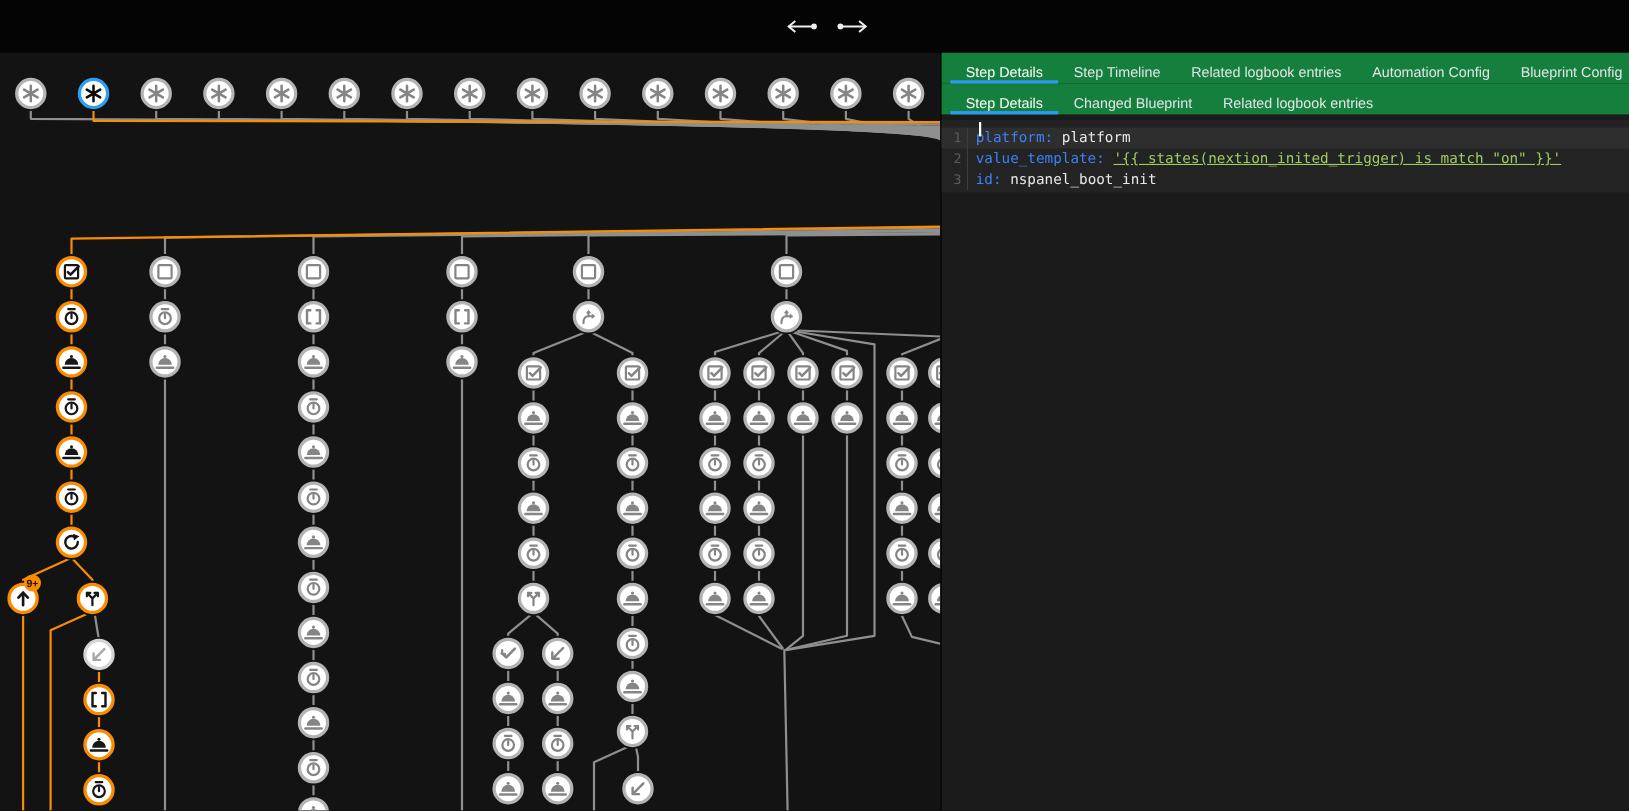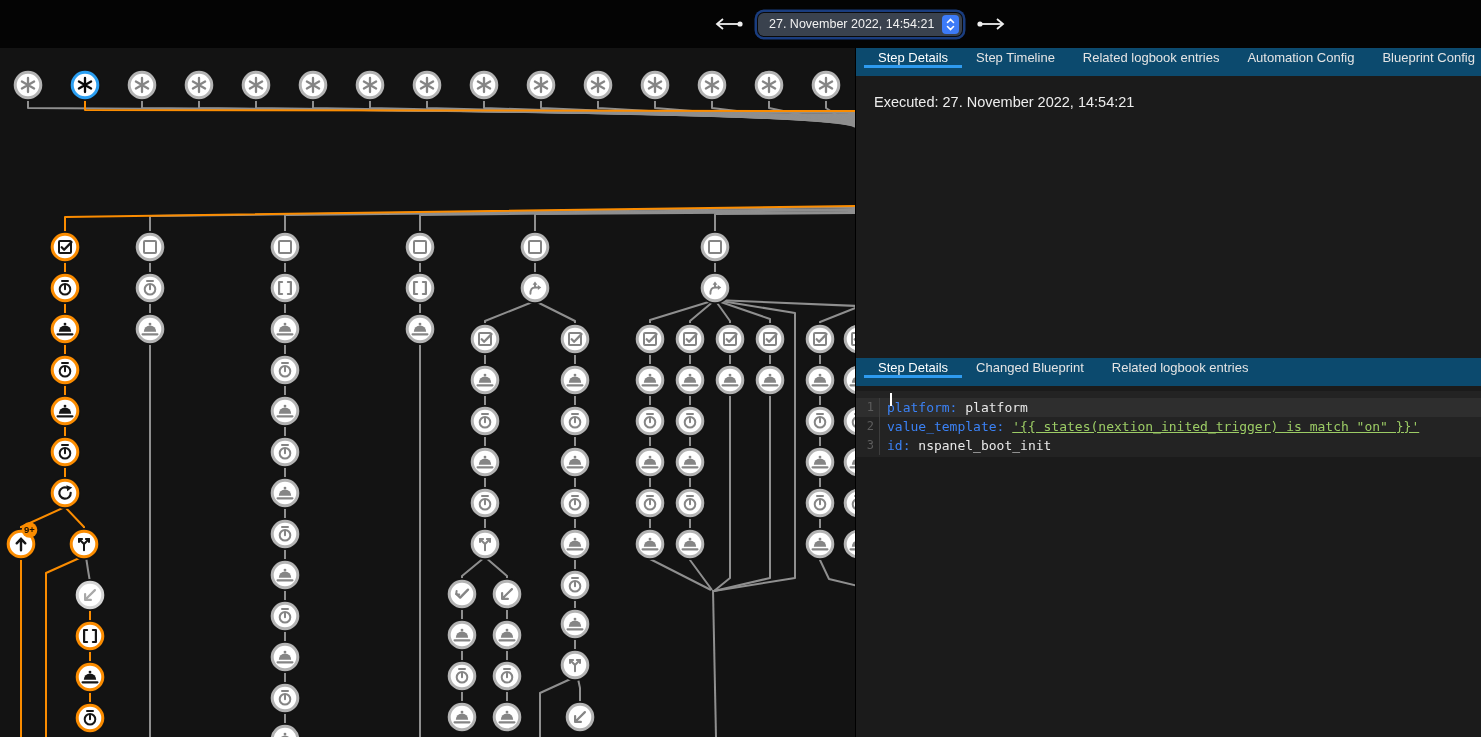--- a/index.html
+++ b/index.html
@@ -14,21 +14,21 @@
     padding:0 3px 0 11px;box-shadow:0 0 0 1px #0a0a0a,0 0 0 3.5px rgba(45,110,230,.55);cursor:pointer;}
   .run-select .val{color:#f2f2f2;font-size:12.5px;white-space:nowrap;}
   .stepper{width:17px;height:19px;background:#3d7bf7;border-radius:4px;margin-left:8px;
     display:flex;align-items:center;justify-content:center;}
 
   
   .graph{position:absolute;left:0;top:48px;width:855px;height:689px;background:#131313;overflow:hidden;}
 
   
   .rpanel{position:absolute;left:855px;top:48px;width:626px;bottom:0;background:#1b1b1b;border-left:1px solid #000;box-sizing:border-box;}
-  .tabs{height:28px;background:#0c4a6e;display:flex;align-items:flex-start;padding-left:8px;}
+  .tabs{height:28px;background:#15803d;display:flex;align-items:flex-end;padding-left:8px;}
   .tab{display:flex;align-items:center;padding:2px 14px 0 14px;font-size:13px;color:#e4e4e4;
     border-bottom:3px solid transparent;box-sizing:border-box;cursor:pointer;white-space:nowrap;}
   .tab.active{color:#ffffff;border-bottom-color:#2e9bf0;}
   .pcontent{height:282px;box-sizing:border-box;padding:18px 0 0 18px;}
   .executed{color:#ededed;font-size:14.5px;}
 
   
   .editor{position:relative;margin-top:5px;background:#232323;padding:7px 0 2px 0;
     font-family:"DejaVu Sans Mono",monospace;font-size:13px;line-height:19px;cursor:text;}
   .row{display:flex;height:19px;}
@@ -48,29 +48,20 @@
 
   <header class="topbar">
     <div class="run-nav">
       <button class="nav-btn">
         <svg width="30" height="14" viewBox="0 0 30 14">
           <path d="M9,2 L3,7 L9,12" fill="none" stroke="#efefef" stroke-width="1.8"></path>
           <line x1="3" y1="7" x2="24" y2="7" stroke="#efefef" stroke-width="1.8"></line>
           <circle cx="26" cy="7" r="2.6" fill="#efefef"></circle>
         </svg>
       </button>
-      <div class="run-select">
-        <span class="val">27. November 2022, 14:54:21</span>
-        <span class="stepper">
-          <svg width="9" height="13" viewBox="0 0 9 13">
-            <path d="M1.5,4.5 L4.5,1.5 L7.5,4.5" fill="none" stroke="#fff" stroke-width="1.6" stroke-linecap="round"></path>
-            <path d="M1.5,8.5 L4.5,11.5 L7.5,8.5" fill="none" stroke="#fff" stroke-width="1.6" stroke-linecap="round"></path>
-          </svg>
-        </span>
-      </div>
       <button class="nav-btn">
         <svg width="30" height="14" viewBox="0 0 30 14">
           <circle cx="4" cy="7" r="2.6" fill="#efefef"></circle>
           <line x1="6" y1="7" x2="27" y2="7" stroke="#efefef" stroke-width="1.8"></line>
           <path d="M21,2 L27,7 L21,12" fill="none" stroke="#efefef" stroke-width="1.8"></path>
         </svg>
       </button>
     </div>
   </header>
 
@@ -774,23 +765,20 @@
   </div>
 
   <aside class="rpanel">
     <nav class="tabs">
       <div class="tab active">Step Details</div>
       <div class="tab">Step Timeline</div>
       <div class="tab">Related logbook entries</div>
       <div class="tab">Automation Config</div>
       <div class="tab">Blueprint Config</div>
     </nav>
-    <div class="pcontent">
-      <div class="executed">Executed: 27. November 2022, 14:54:21</div>
-    </div>
     <nav class="tabs">
       <div class="tab active">Step Details</div>
       <div class="tab">Changed Blueprint</div>
       <div class="tab">Related logbook entries</div>
     </nav>
     <div class="editor">
       <div class="caret"></div>
       <div class="row active">
         <span class="ln">1</span>
         <span class="lc"><span class="tok-k">platform:</span><span class="tok-v"> platform</span><span class="tok-s"></span></span>

